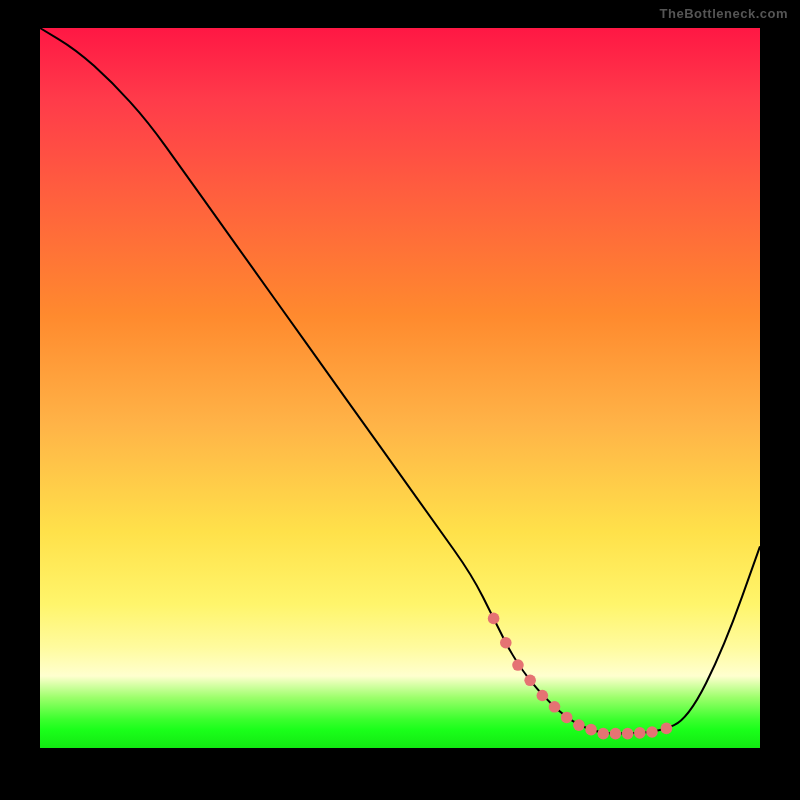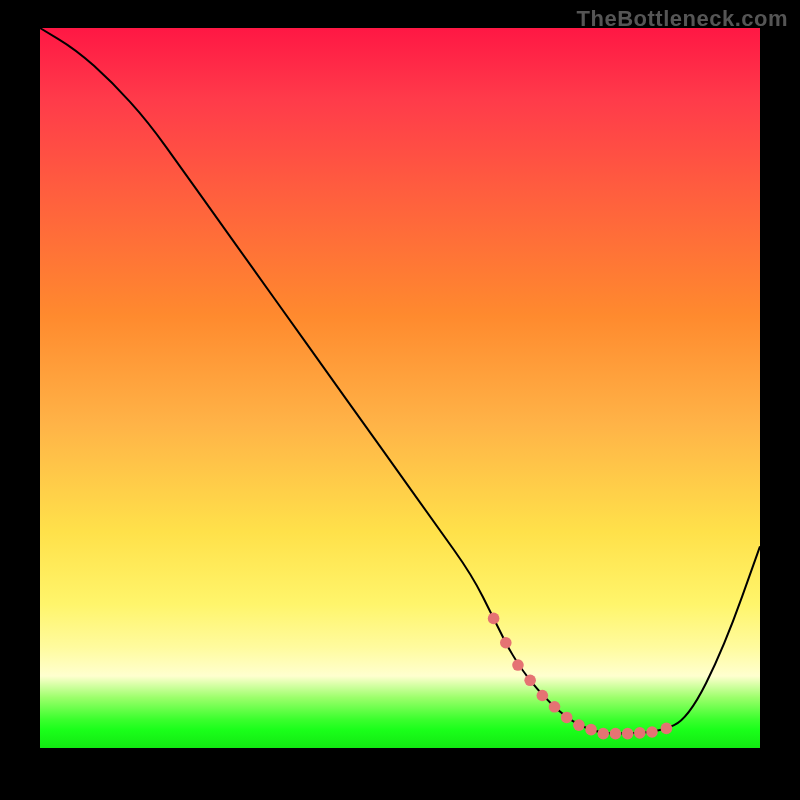--- a/index.html
+++ b/index.html
@@ -4,21 +4,21 @@
 <style>
   * { margin: 0; padding: 0; box-sizing: border-box; }
   html, body { width: 800px; height: 800px; overflow: hidden; }
   body { background: #000; position: relative; font-family: Arial, sans-serif; }
 
   .watermark {
     position: absolute;
     top: 6px;
     right: 12px;
     color: #555;
-    font-size: 22px;
+    font-size: 13px;
     font-weight: bold;
     letter-spacing: 0.5px;
     z-index: 10;
   }
 
   
   .plot {
     position: absolute;
     left: 40px;
     top: 28px;

